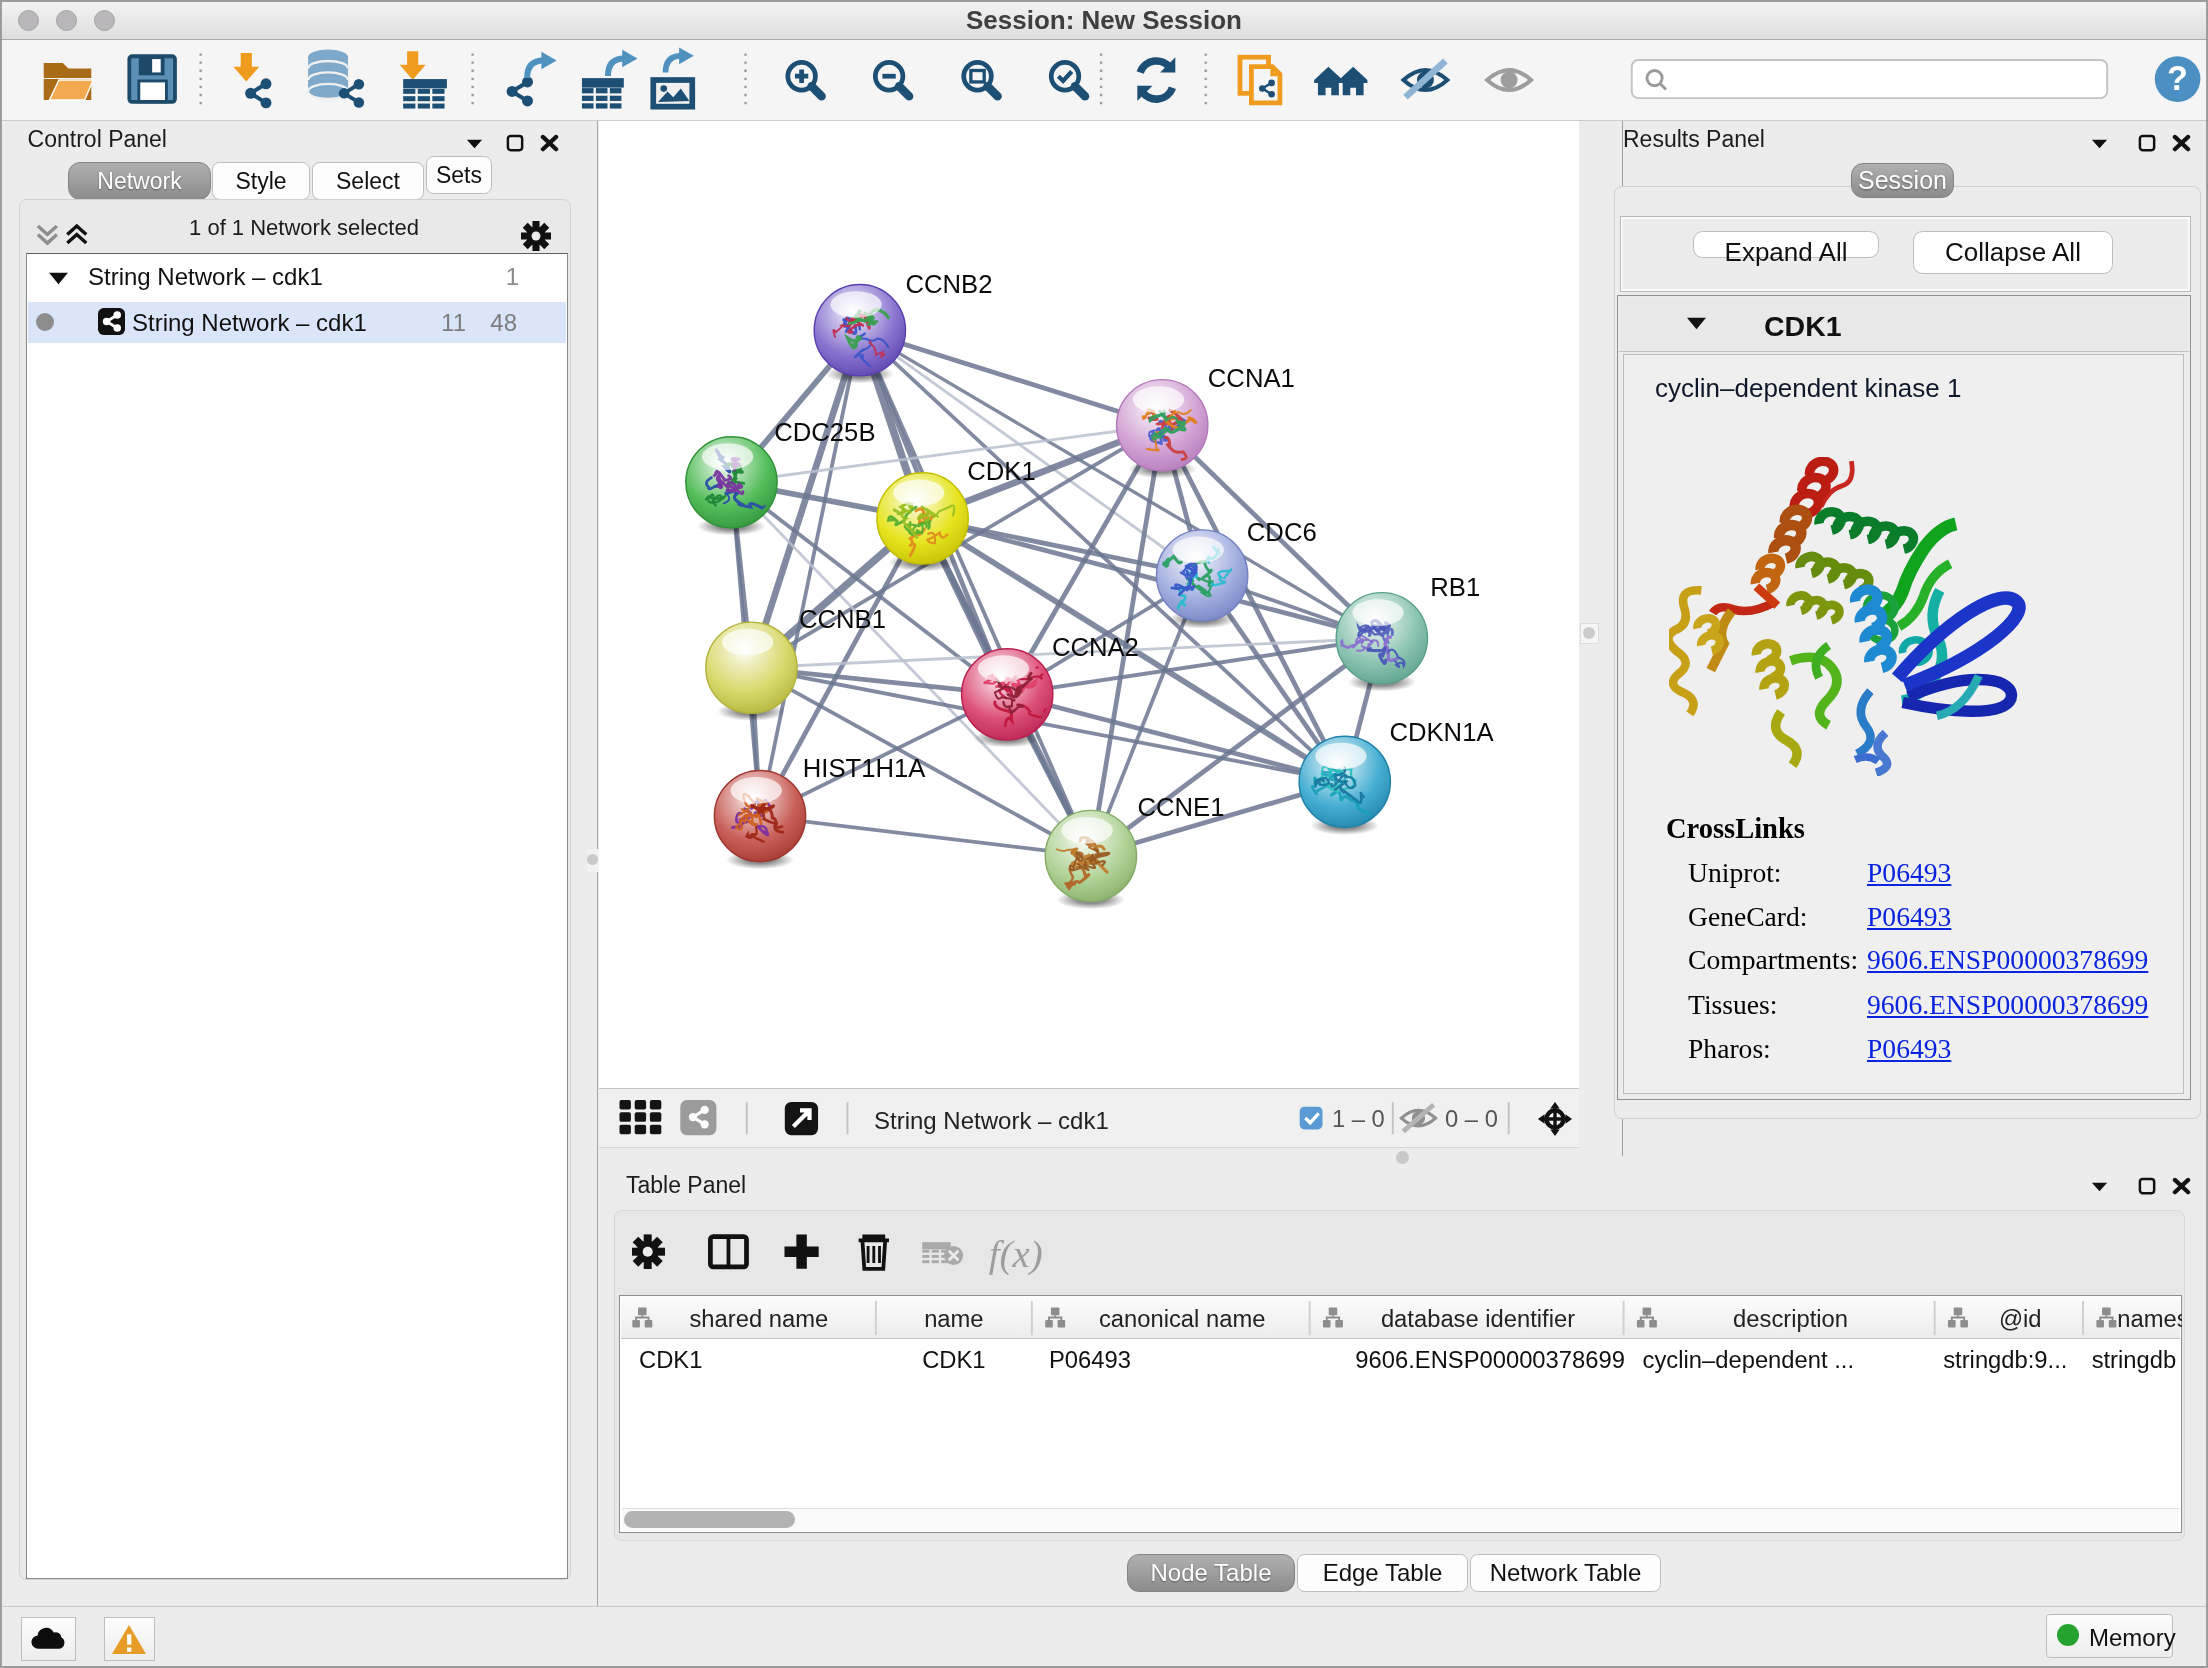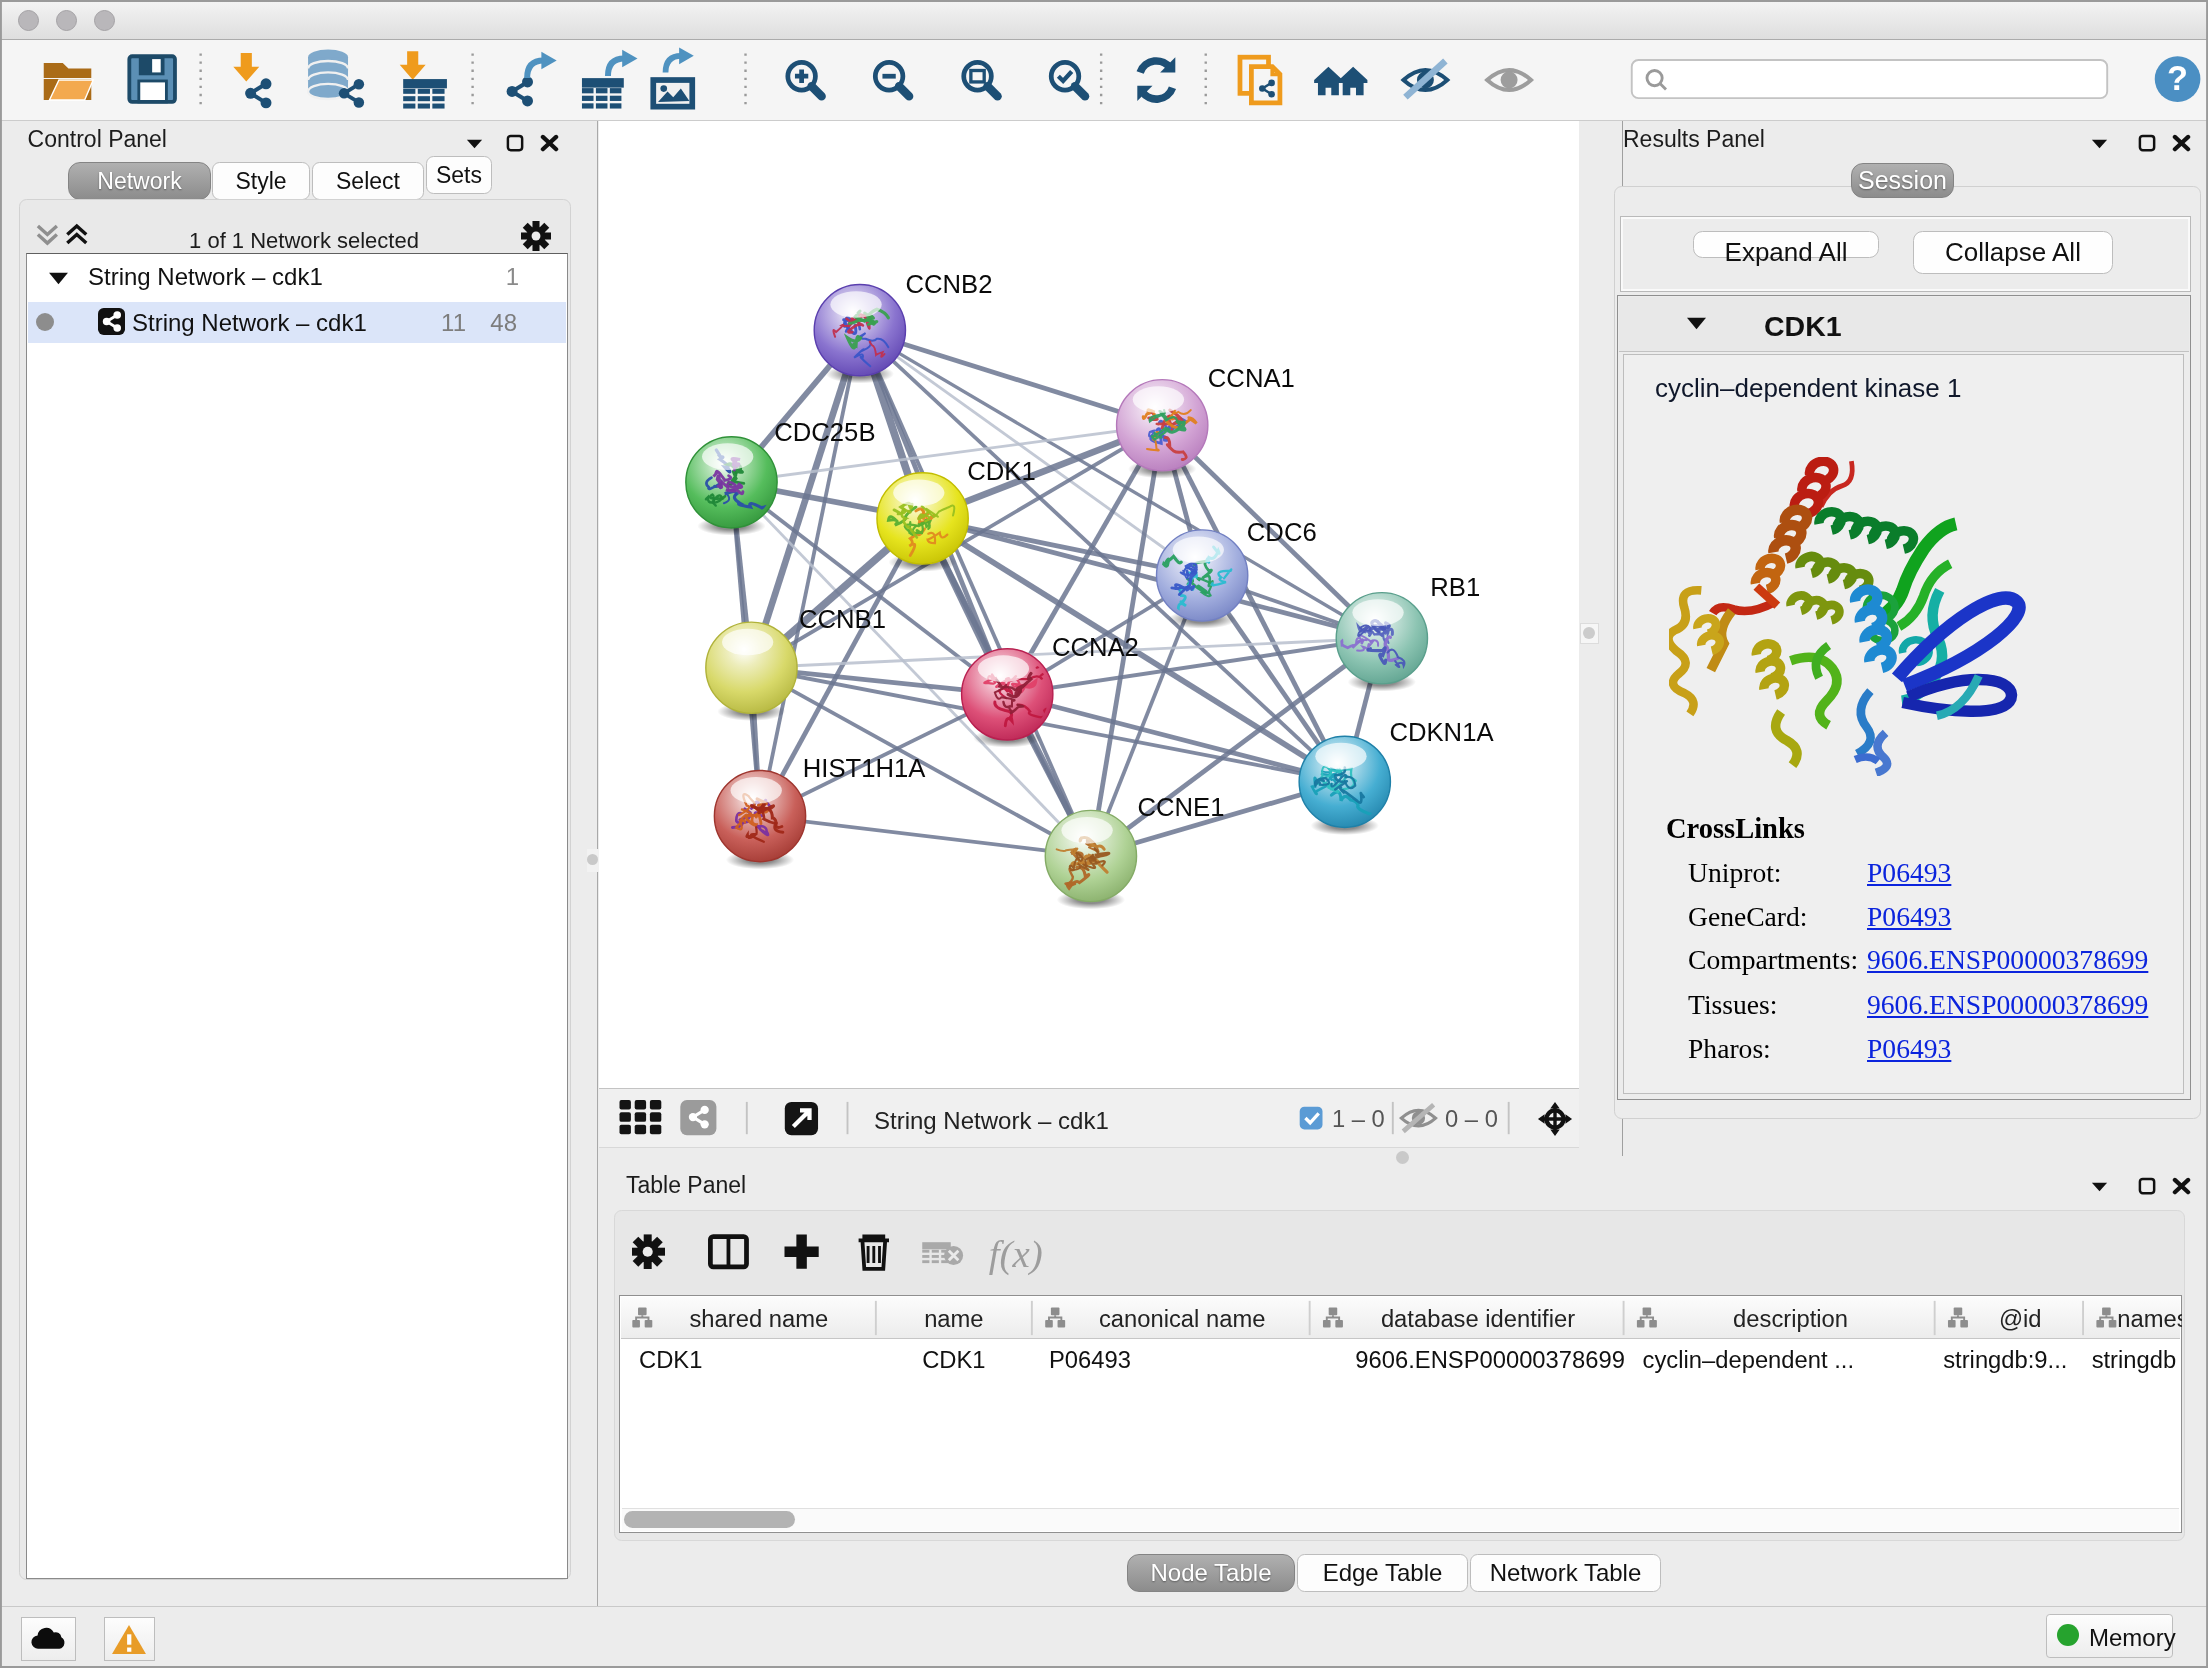--- a/index.html
+++ b/index.html
@@ -8,20 +8,21 @@
 .tabsel { background:linear-gradient(#b0b0b0,#8c8c8c); color:#fff; border-color:#848484; text-shadow:0 1px 1.9px rgba(0,0,0,.4);border-radius:12px; }
 .btn { position:absolute; background:#fefefe; border:1.9px solid #bdbdbd; border-radius:9.5px; font-size:26px; color:#111; text-align:center; }
 .wicon { position:absolute; top:134px; width:21px; height:19px; }
 a.lnk { color:#0b24dd; text-decoration:underline; }
 </style></head><body>
 
 <div class="abs" style="left:0;top:0;width:2208px;height:40px;background:linear-gradient(#f4f4f4,#dedede);border-bottom:1px solid #ababab">
  <div class="abs" style="left:18px;top:9.5px;width:21px;height:21px;border-radius:50%;background:#b9b7ba;border:1px solid #a4a2a5"></div>
  <div class="abs" style="left:56px;top:9.5px;width:21px;height:21px;border-radius:50%;background:#b9b7ba;border:1px solid #a4a2a5"></div>
  <div class="abs" style="left:94px;top:9.5px;width:21px;height:21px;border-radius:50%;background:#b9b7ba;border:1px solid #a4a2a5"></div>
+ <div class="abs" style="left:0;top:4.8px;width:2208px;text-align:center;font-size:26px;font-weight:700;color:#3f3f3f">Session: New Session</div>
 </div>
 
 <div class="abs" style="left:0;top:40px;width:2208px;height:81px;background:#f5f5f5;border-bottom:1.9px solid #cccccc"></div>
 <svg width="2208" height="81" viewBox="0 42 2322 85" style="position:absolute;left:0;top:40px">
     <g>
       <path d="M46 66 h20 l6 6 h24 v10 h-50 z" fill="#aa6b17"></path>
       <path d="M46 105 v-22 l50 0 v22 z" fill="#aa6b17"></path>
       <path d="M52 105 l10 -21 h36 l-9 21 z" fill="#f3a94f" stroke="#fff" stroke-width="1.5"></path>
     </g>
     <g>
@@ -176,21 +177,21 @@
 <div class="tab tabsel" style="left:68px;top:162px;width:143px">Network</div>
 <div class="tab" style="left:212px;top:162px;width:98px">Style</div>
 <div class="tab" style="left:312px;top:162px;width:112px">Select</div>
 <div class="tab" style="left:426px;top:156px;width:66px">Sets</div>
 
 <div class="abs" style="left:19px;top:199px;width:552px;height:1381px;background:#e9e9e9;border:1px solid #d2d2d2;border-radius:7.6px"></div>
 <svg class="abs" style="left:36px;top:223px" width="55" height="25" viewBox="0 0 58 26">
  <path d="M2 3 l10 9 10-9 M2 12 l10 9 10-9" stroke="#8f8f8f" stroke-width="3.6" fill="none"></path>
  <path d="M33 12 l10-9 10 9 M33 21 l10-9 10 9" stroke="#111" stroke-width="3.6" fill="none"></path>
 </svg>
-<div class="abs" style="left:95px;top:228px;width:418px;text-align:center;font-size:22px;color:#1c1c1c">1 of 1 Network selected</div>
+<div class="abs" style="left:95px;top:215px;width:418px;text-align:center;font-size:22px;color:#1c1c1c">1 of 1 Network selected</div>
 <svg class="abs" style="left:521px;top:221px" width="30" height="30" viewBox="0 0 32 32">
     <g>
       <rect x="24.75" y="12.25" width="7.5" height="7.5" transform="rotate(0.0 28.5 16.0)" fill="#111"></rect>
       <rect x="21.088834764831844" y="21.088834764831844" width="7.5" height="7.5" transform="rotate(45.0 24.838834764831844 24.838834764831844)" fill="#111"></rect>
       <rect x="12.25" y="24.75" width="7.5" height="7.5" transform="rotate(90.0 16.0 28.5)" fill="#111"></rect>
       <rect x="3.4111652351681574" y="21.088834764831844" width="7.5" height="7.5" transform="rotate(135.0 7.161165235168157 24.838834764831844)" fill="#111"></rect>
       <rect x="-0.25" y="12.25" width="7.5" height="7.5" transform="rotate(180.0 3.5 16.0)" fill="#111"></rect>
       <rect x="3.411165235168154" y="3.4111652351681574" width="7.5" height="7.5" transform="rotate(225.0 7.161165235168154 7.161165235168157)" fill="#111"></rect>
       <rect x="12.249999999999998" y="-0.25" width="7.5" height="7.5" transform="rotate(270.0 15.999999999999998 3.5)" fill="#111"></rect>
       <rect x="21.088834764831844" y="3.411165235168154" width="7.5" height="7.5" transform="rotate(315.0 24.838834764831844 7.161165235168154)" fill="#111"></rect>

